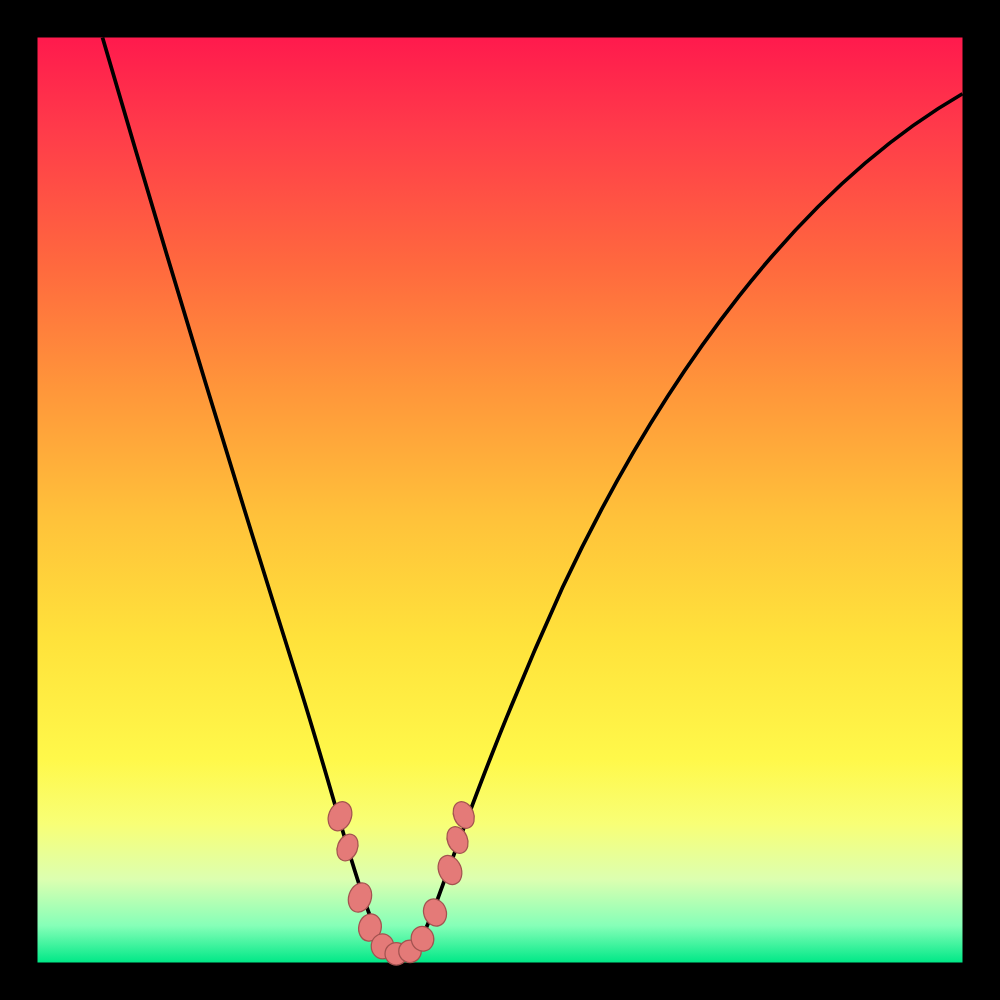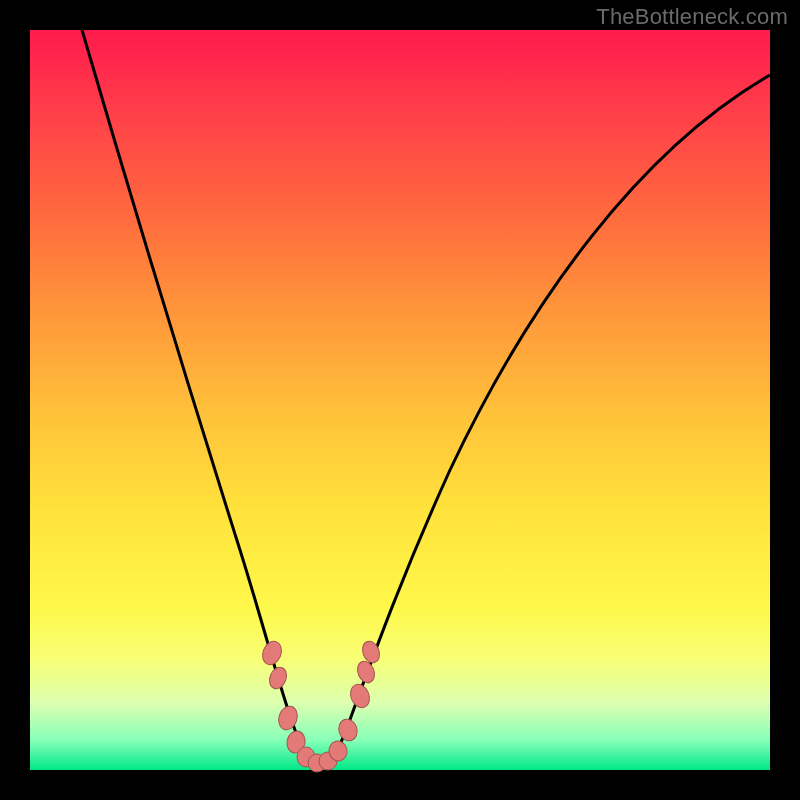--- a/index.html
+++ b/index.html
@@ -81,14 +81,13 @@
         <ellipse cx="287" cy="733" rx="9" ry="9"></ellipse>
         <ellipse cx="298" cy="731" rx="9" ry="9"></ellipse>
         <ellipse cx="308" cy="721" rx="9" ry="10" transform="rotate(-12 308 721)"></ellipse>
         <ellipse cx="318" cy="700" rx="9" ry="11" transform="rotate(-18 318 700)"></ellipse>
         <ellipse cx="330" cy="666" rx="9" ry="12" transform="rotate(-22 330 666)"></ellipse>
         <ellipse cx="336" cy="642" rx="8" ry="11" transform="rotate(-22 336 642)"></ellipse>
         <ellipse cx="341" cy="622" rx="8" ry="11" transform="rotate(-22 341 622)"></ellipse>
       </g>
     </svg>
   </div>
-  <div class="watermark">TheBottleneck.com</div>
 </div>
 
 </body></html>

